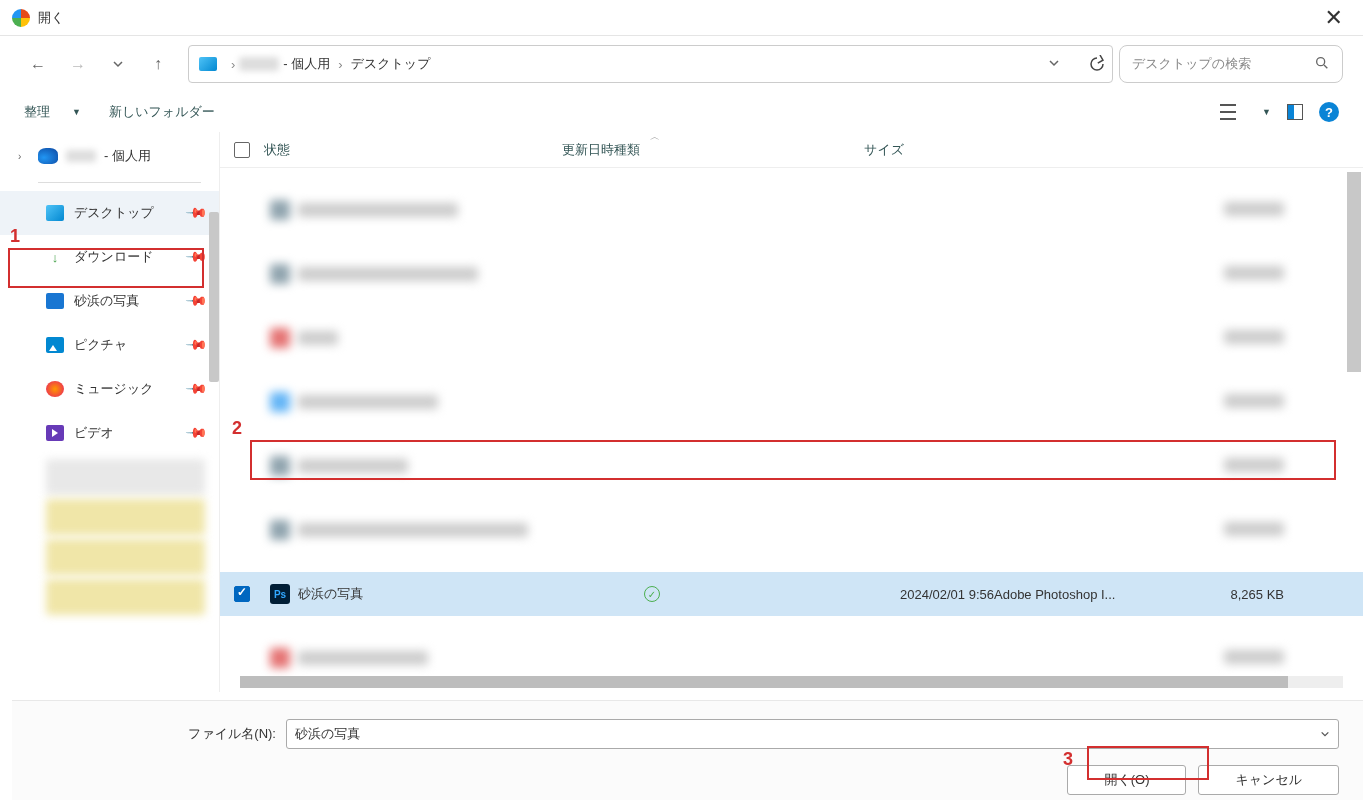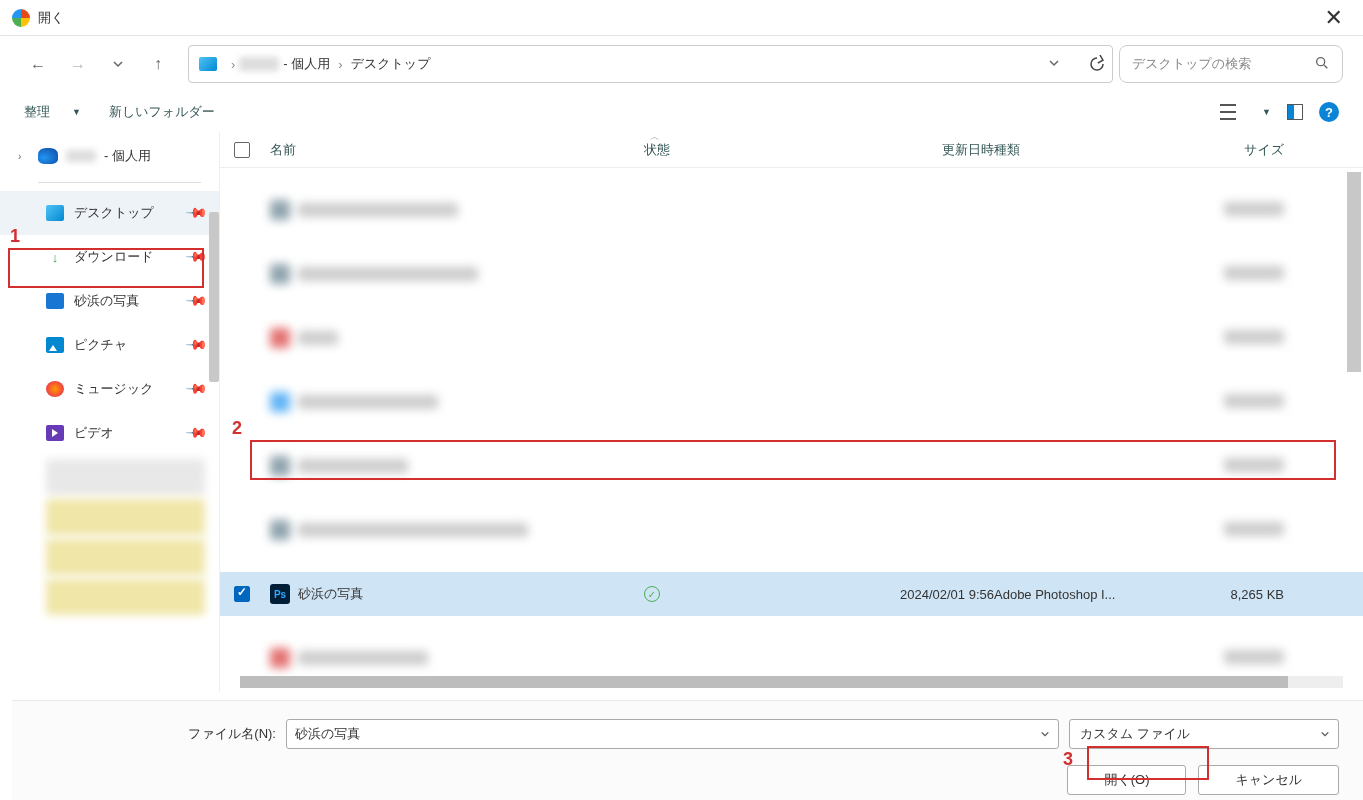--- a/index.html
+++ b/index.html
@@ -224,21 +224,20 @@
     <div class="blur-item"></div>
     <div class="side-scroll"></div>
   </div>
 
   <div class="filelist">
     <div class="list-header">
       <span class="sort-up">︿</span>
       <div class="col-check">
           <div class="checkbox"></div>
         </div>
-      <div class="col-name">名前</div>
       <div class="col-status">状態</div>
       <div class="col-date">更新日時</div>
       <div class="col-type">種類</div>
       <div class="col-size">サイズ</div>
     </div>
 
     <div class="file-row blurred">
       <div class="col-check"></div>
         <div class="col-name">
           <div class="fname">
@@ -397,26 +396,20 @@
 
 <div class="footer">
   <div class="fn-row">
     <div class="fn-label">ファイル名(N):</div>
     <div class="fn-input">
       <span>砂浜の写真</span>
       <span class="dd"><svg width="10" height="10" viewBox="0 0 12 12">
             <path d="M2 4 L6 8 L10 4" fill="none" stroke="#555" stroke-width="1.5"></path>
           </svg></span>
     </div>
-    <div class="ft-select">
-      <span>カスタム ファイル</span>
-      <span class="dd"><svg width="10" height="10" viewBox="0 0 12 12">
-            <path d="M2 4 L6 8 L10 4" fill="none" stroke="#555" stroke-width="1.5"></path>
-          </svg></span>
-    </div>
   </div>
   <div class="btn-row">
     <div class="btn">開く(O)</div>
     <div class="btn">キャンセル</div>
   </div>
 </div>
 
 <div class="annot-num" style="top:226px; left:10px">1</div>
 <div class="annot" style="top:248px; left:8px; width:196px; height:40px"></div>
 <div class="annot-num" style="top:418px; left:232px">2</div>

